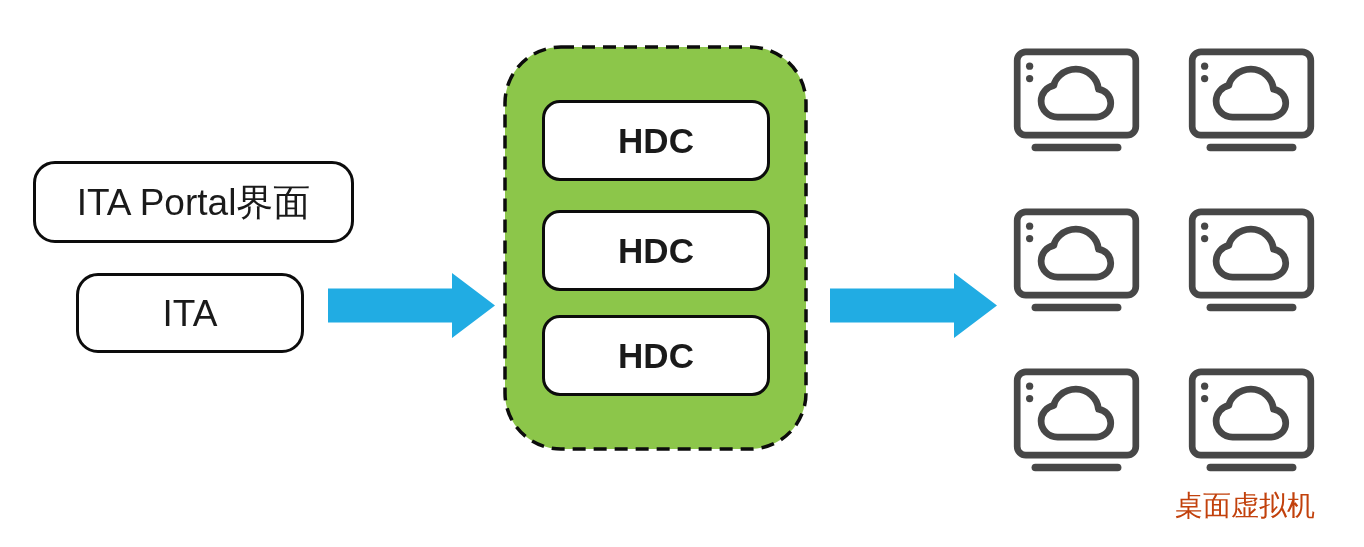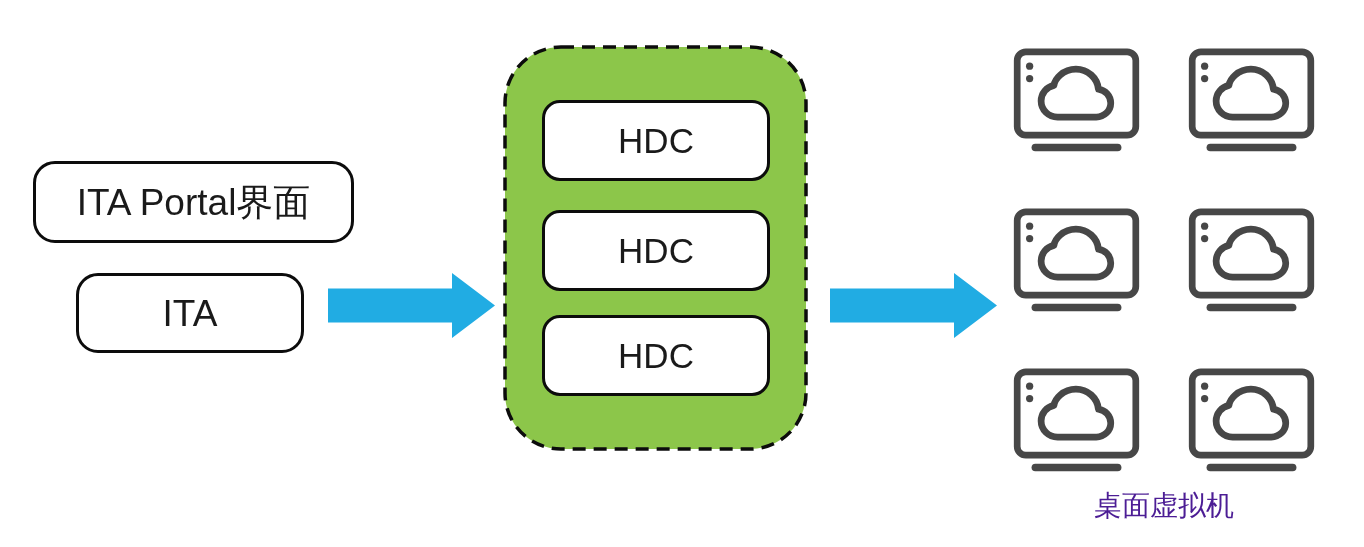--- a/index.html
+++ b/index.html
@@ -45,20 +45,21 @@
     height: 81px;
     box-sizing: border-box;
     background: #ffffff;
     border: 3px solid #0c0c0c;
     border-radius: 18px;
     display: flex;
     align-items: center;
     justify-content: center;
     font-size: 35px;
     line-height: 1;
+    font-weight: bold;
   }
   .hdc.h1 { top: 55px; }
   .hdc.h2 { top: 165px; }
   .hdc.h3 { top: 270px; }
 
   .vm-grid {
     position: absolute;
     left: 1013px;
     top: 48px;
     width: 302px;
@@ -67,23 +68,23 @@
     column-gap: 48px;
     row-gap: 50px;
   }
   .vm-grid svg.vm { width: 127px; height: 110px; display: block; }
 
   .vm-label {
     position: absolute;
     left: 1013px;
     top: 487px;
     width: 302px;
-    text-align: center;
+    text-align: right;
     font-size: 28px;
-    color: #4c1d95;
+    color: #c2410c;
     white-space: nowrap;
   }
   .watermark {
     position: absolute;
     right: 14px;
     top: 507px;
     font-size: 19px;
     letter-spacing: 1px;
     color: #a8a8a8;
     white-space: nowrap;

